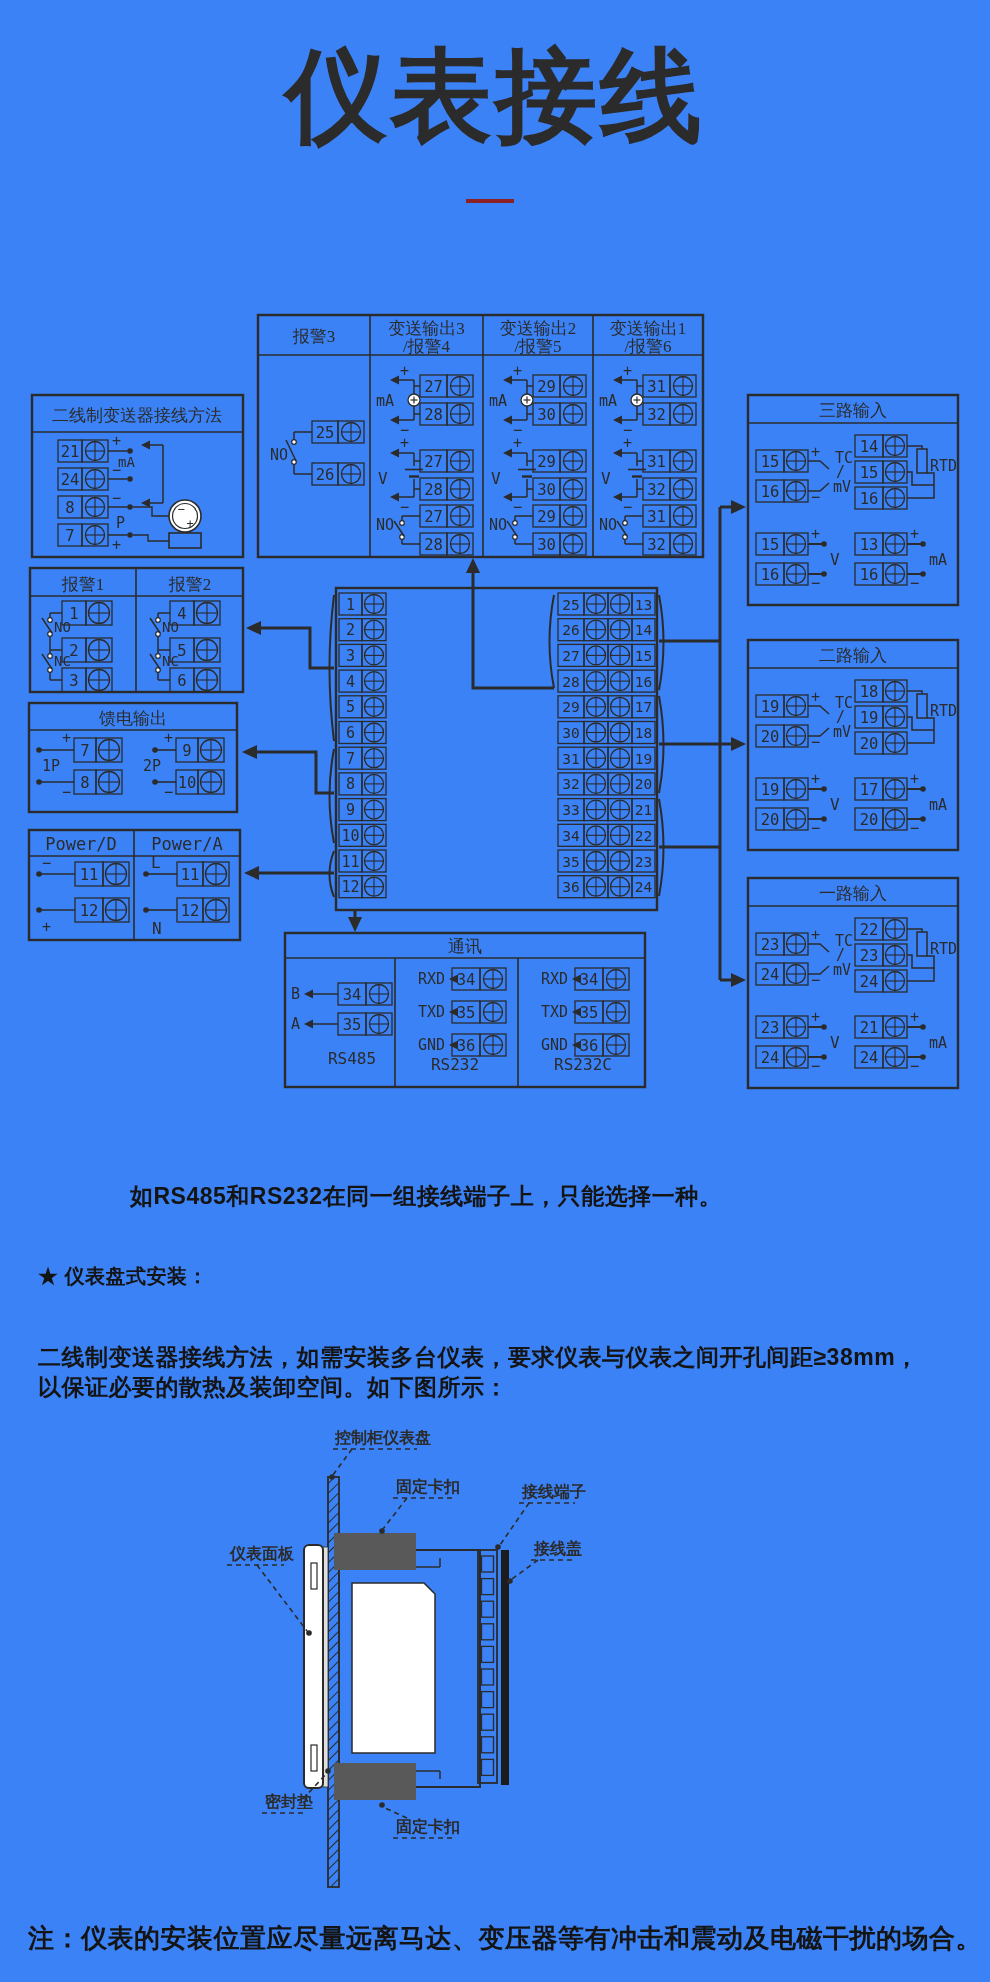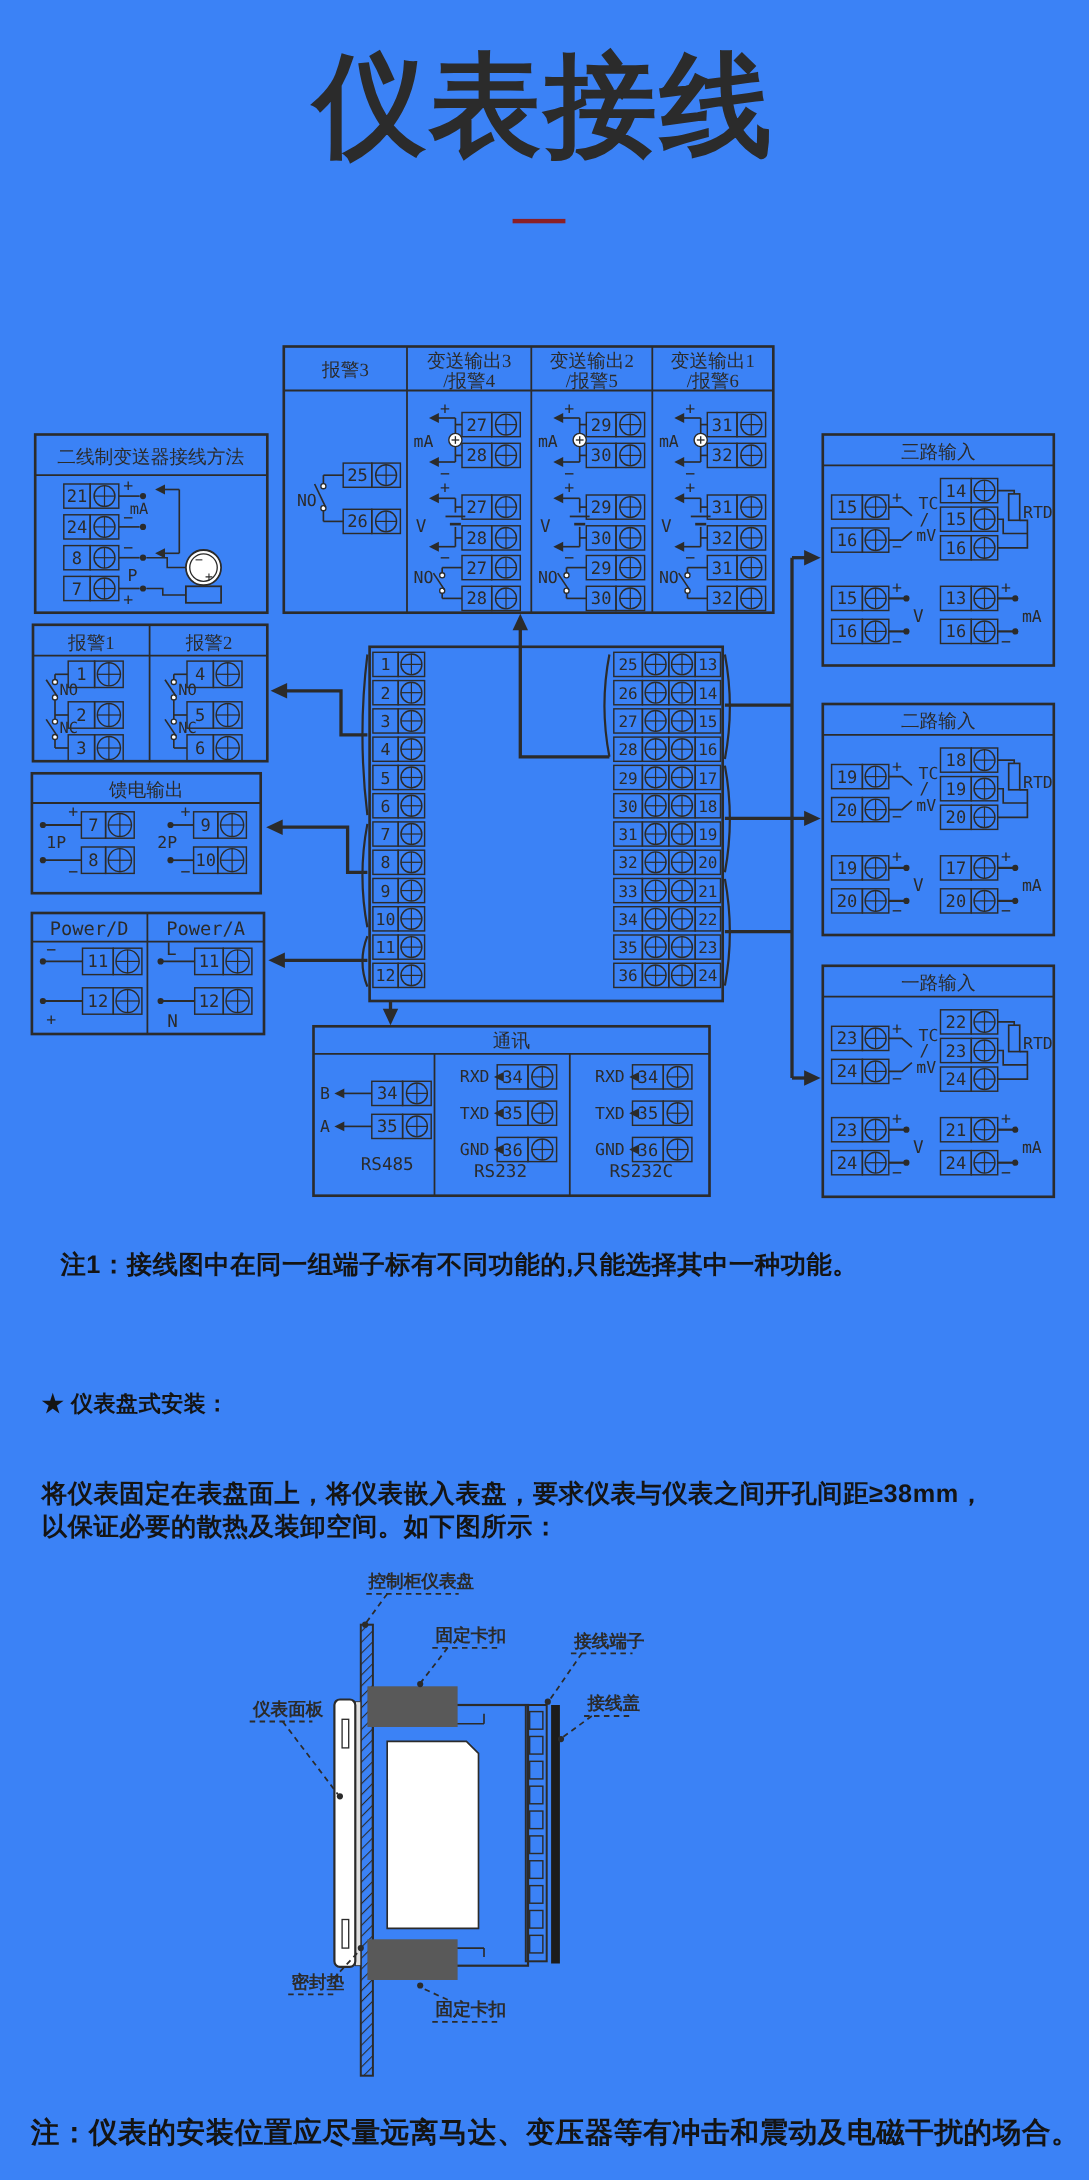--- a/index.html
+++ b/index.html
@@ -1066,23 +1066,23 @@
         <polyline points="659,444 732,444" fill="none" stroke="#2b2b2b" stroke-width="3"></polyline>
         <polygon points="746,444 731,437 731,451" fill="#2b2b2b"></polygon>
         <polyline points="659,547 720,547" fill="none" stroke="#2b2b2b" stroke-width="3"></polyline>
         <polyline points="720,680 732,680" fill="none" stroke="#2b2b2b" stroke-width="3"></polyline>
         <polygon points="746,680 731,673 731,687" fill="#2b2b2b"></polygon>
         <polyline points="355,610 355,619" fill="none" stroke="#2b2b2b" stroke-width="3"></polyline>
         <polygon points="355,632 348,617 362,617" fill="#2b2b2b"></polygon>
       </g>
     </svg>
 
-  <div class="note n1a">注1：接线图中在同一组端子标有不同功能的,只能选择其中一种功能。</div>
+  <div class="note n1b">如RS485和RS232在同一组接线端子上，只能选择一种。</div>
   <div class="note heading">★ 仪表盘式安装：</div>
-  <div class="note p2">将仪表固定在表盘面上，将仪表嵌入表盘，要求仪表与仪表之间开孔间距≥38mm，</div>
+  <div class="note p2">二线制变送器接线方法，如需安装多台仪表，要求仪表与仪表之间开孔间距≥38mm，</div>
   <div class="note p3">以保证必要的散热及装卸空间。如下图所示：</div>
 
   <svg id="install-svg" width="990" height="505" viewBox="0 0 990 505">
       <defs>
         <pattern id="hatch" width="7" height="7" patternUnits="userSpaceOnUse" patternTransform="rotate(45)">
           <line x1="0" y1="0" x2="0" y2="7" stroke="#2b2b2b" stroke-width="2"></line>
         </pattern>
       </defs>
       <g>
         <rect x="328" y="62" width="11" height="410" fill="url(#hatch)" stroke="#2b2b2b" stroke-width="1.8"></rect>

